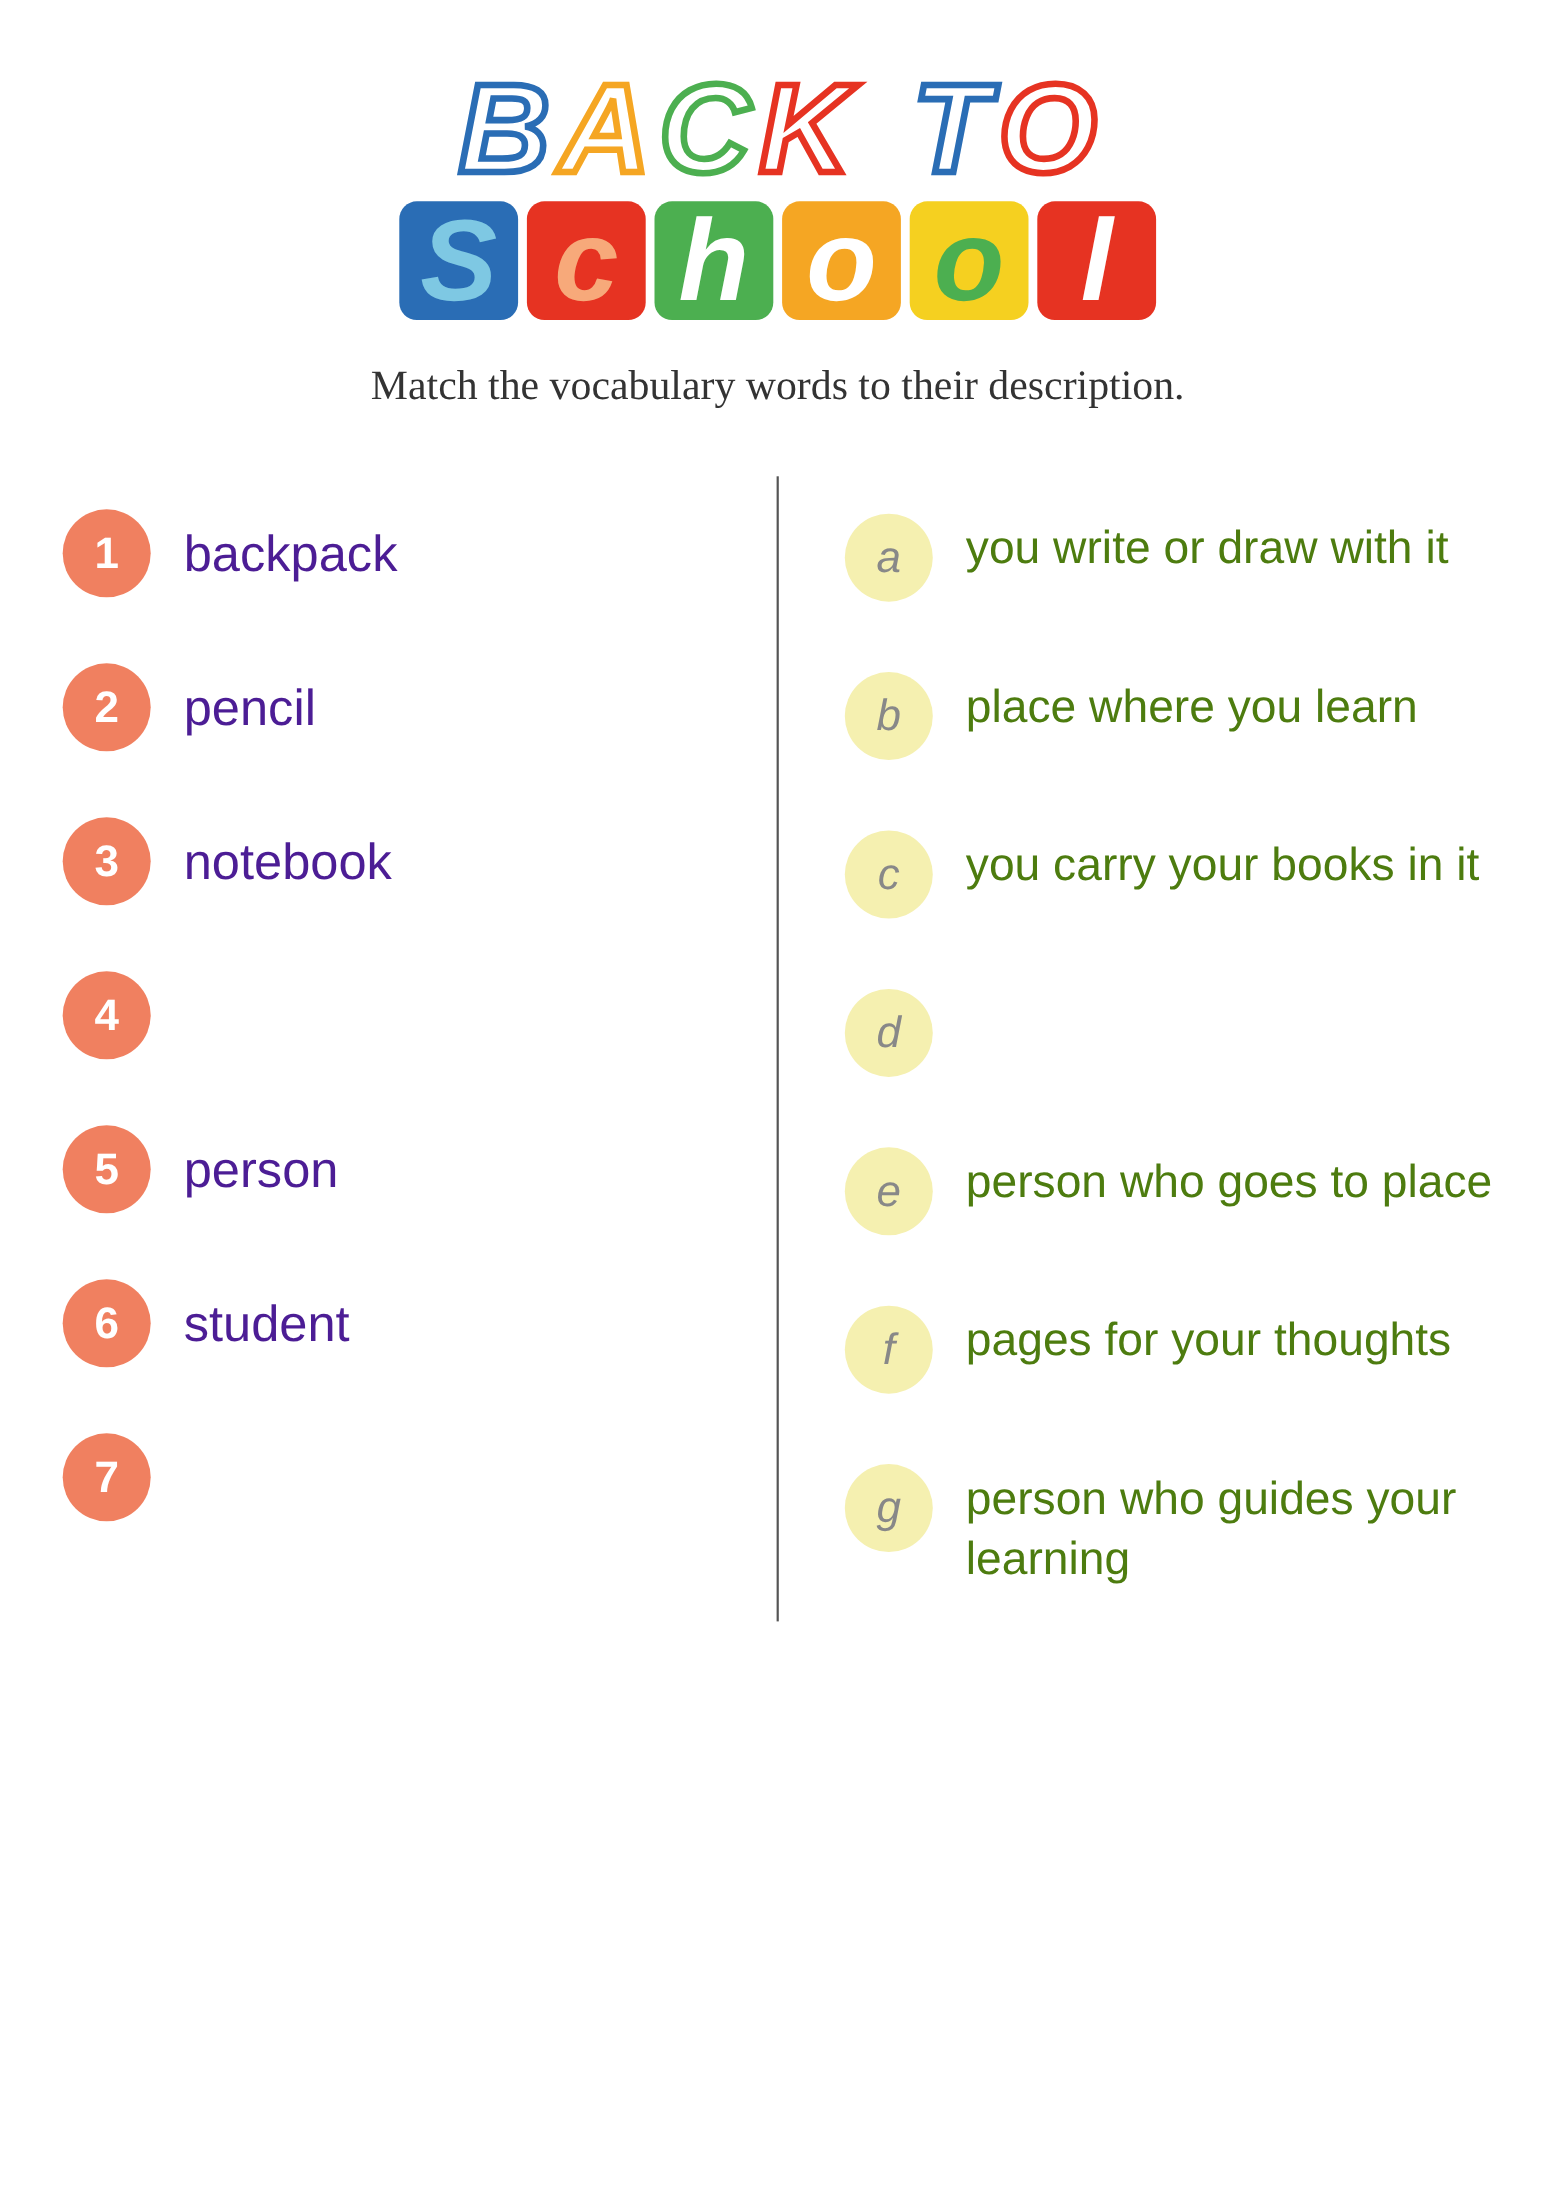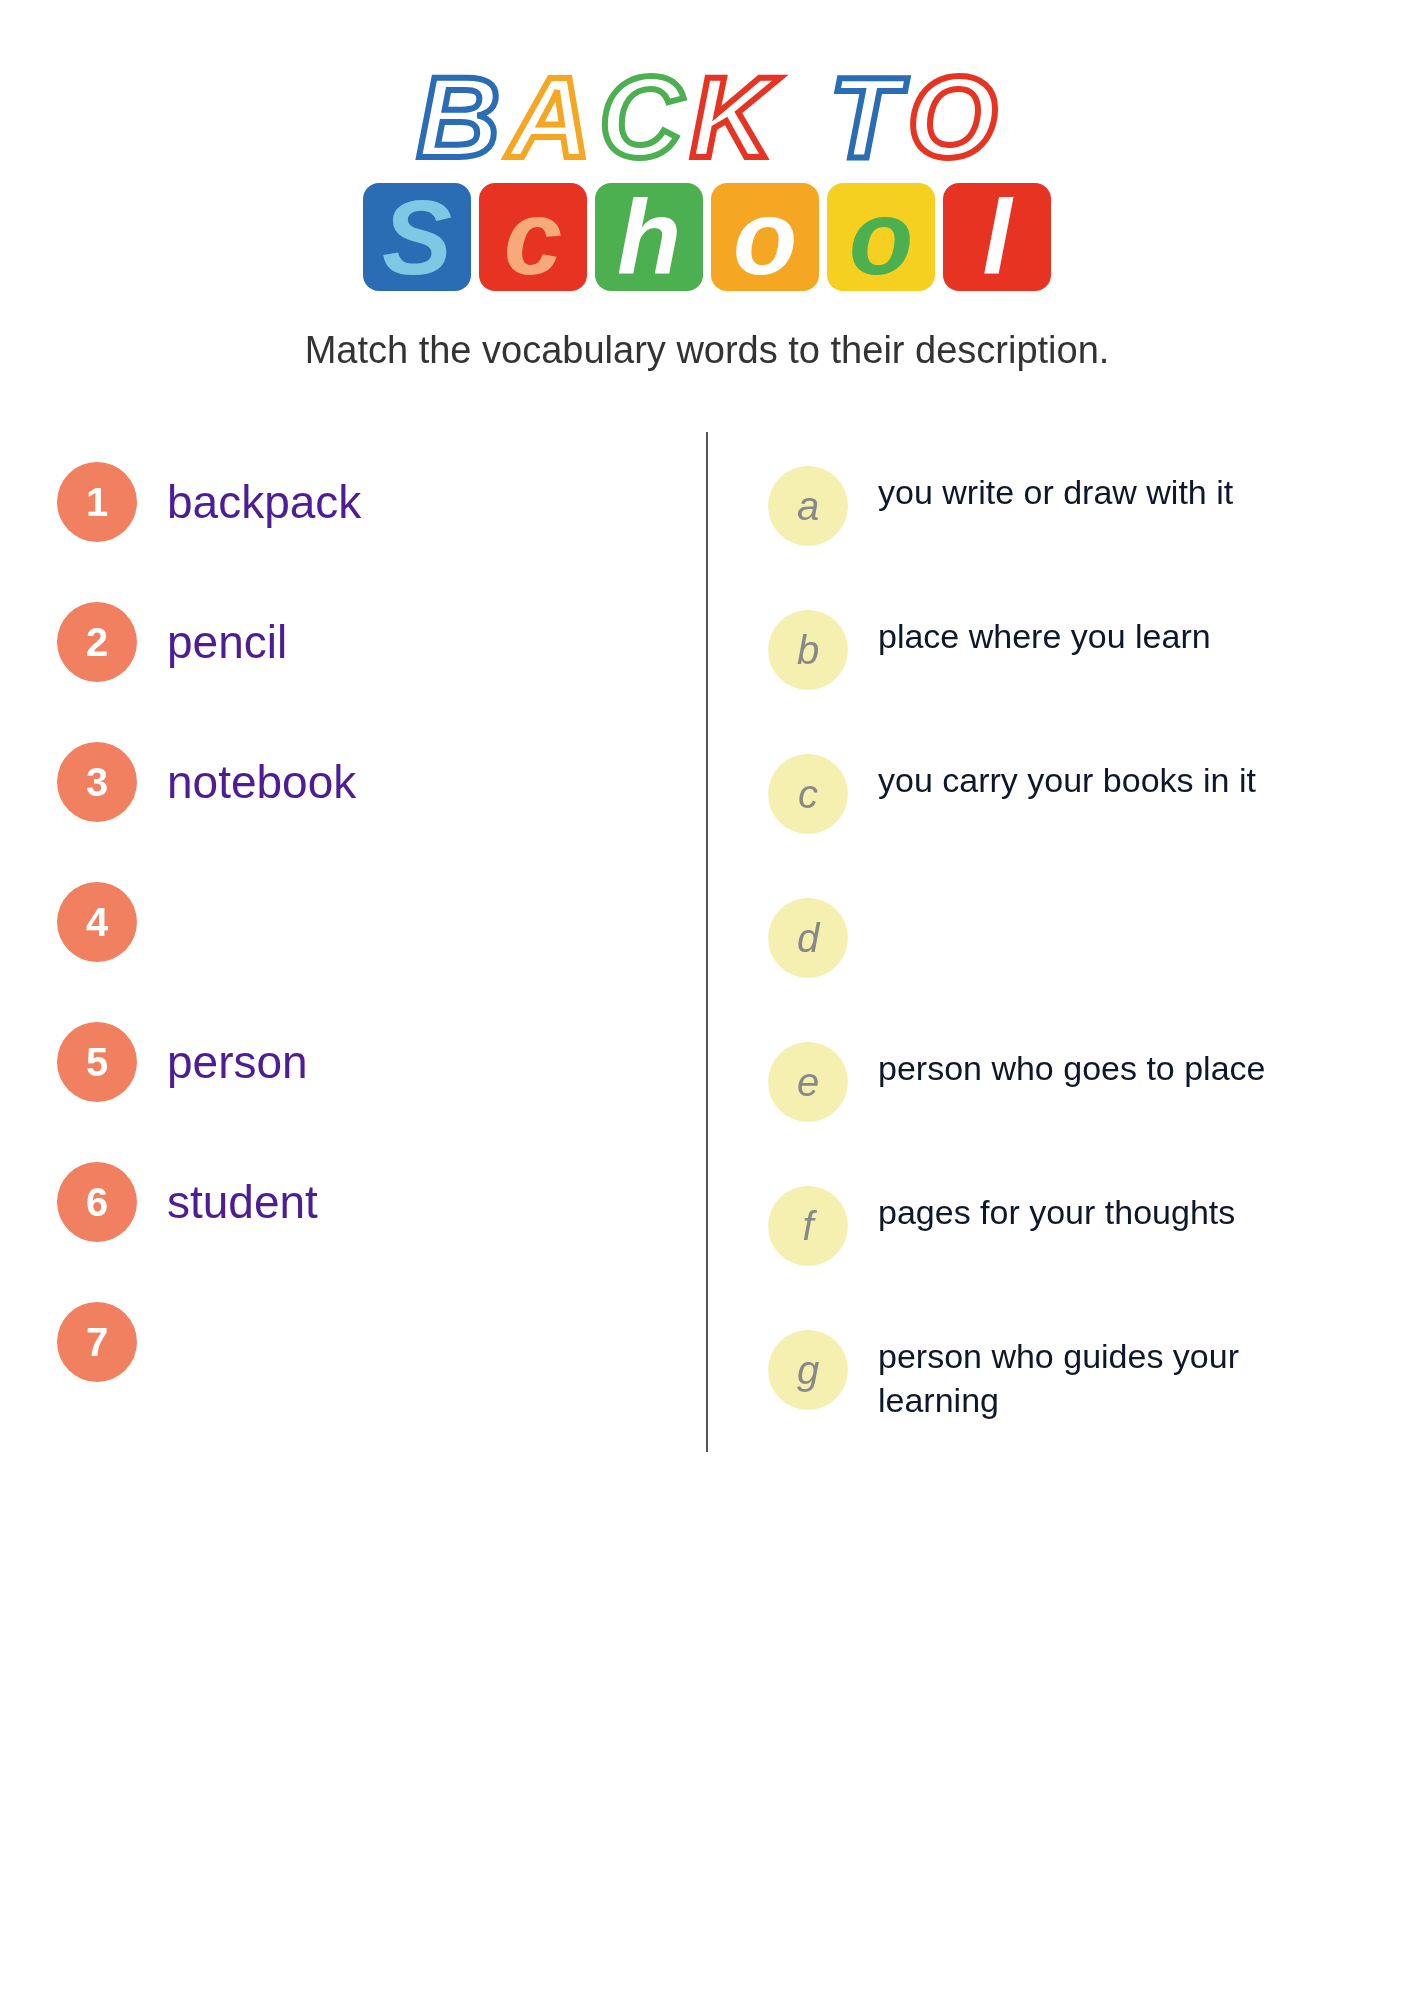--- a/index.html
+++ b/index.html
@@ -14,21 +14,21 @@
       align-items: center;
       padding: 60px 40px 60px 40px;
     }
 
     
     .subtitle {
       font-size: 38px;
       color: #333;
       text-align: center;
       margin-bottom: 60px;
-      font-family: Liberation Sans, sans-serif;
+      font-family: Liberation Serif, serif;
     }
 
     
     .main-content {
       display: flex;
       width: 100%;
       max-width: 1300px;
       gap: 0;
     }
 
@@ -98,22 +98,22 @@
       align-items: center;
       justify-content: center;
       font-size: 40px;
       font-style: italic;
       font-family: Arial, sans-serif;
       flex-shrink: 0;
       margin-top: 4px;
     }
 
     .desc-text {
-      font-size: 34px;
-      color: #0f172a;
+      font-size: 42px;
+      color: #4d7c0f;
       font-family: Arial, sans-serif;
       line-height: 1.3;
       padding-top: 8px;
     }
 
     
     .big-title {
       text-align: center;
       margin-bottom: 30px;
       line-height: 1.1;

